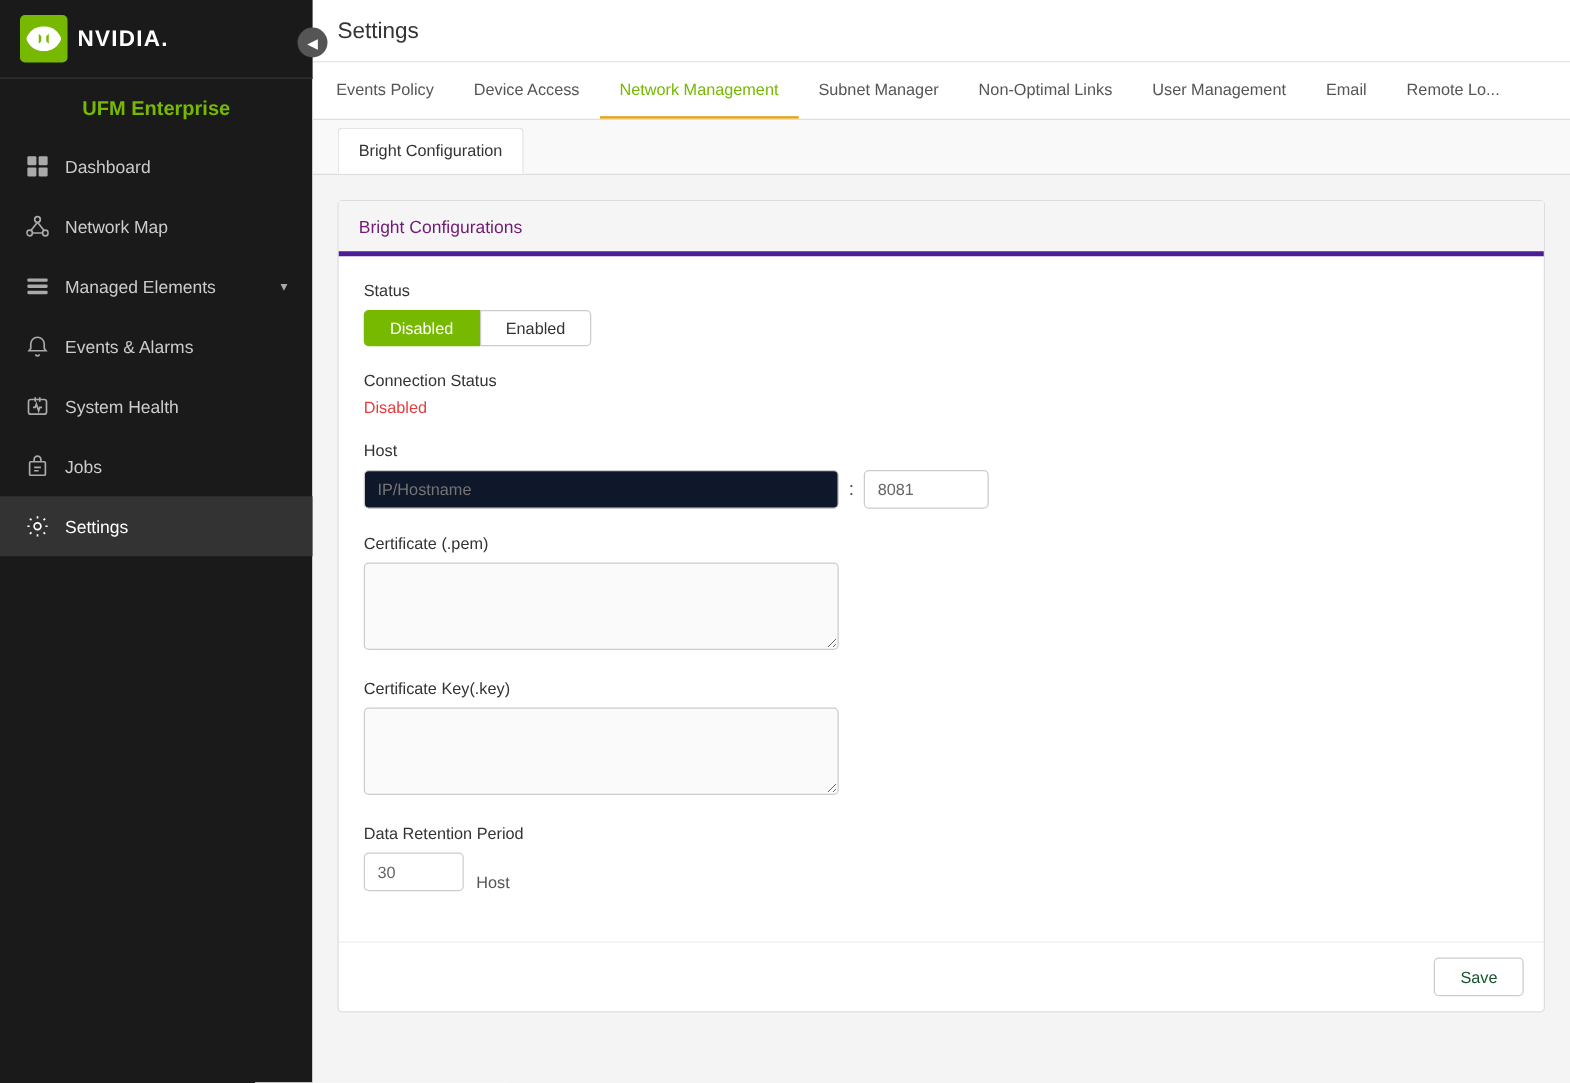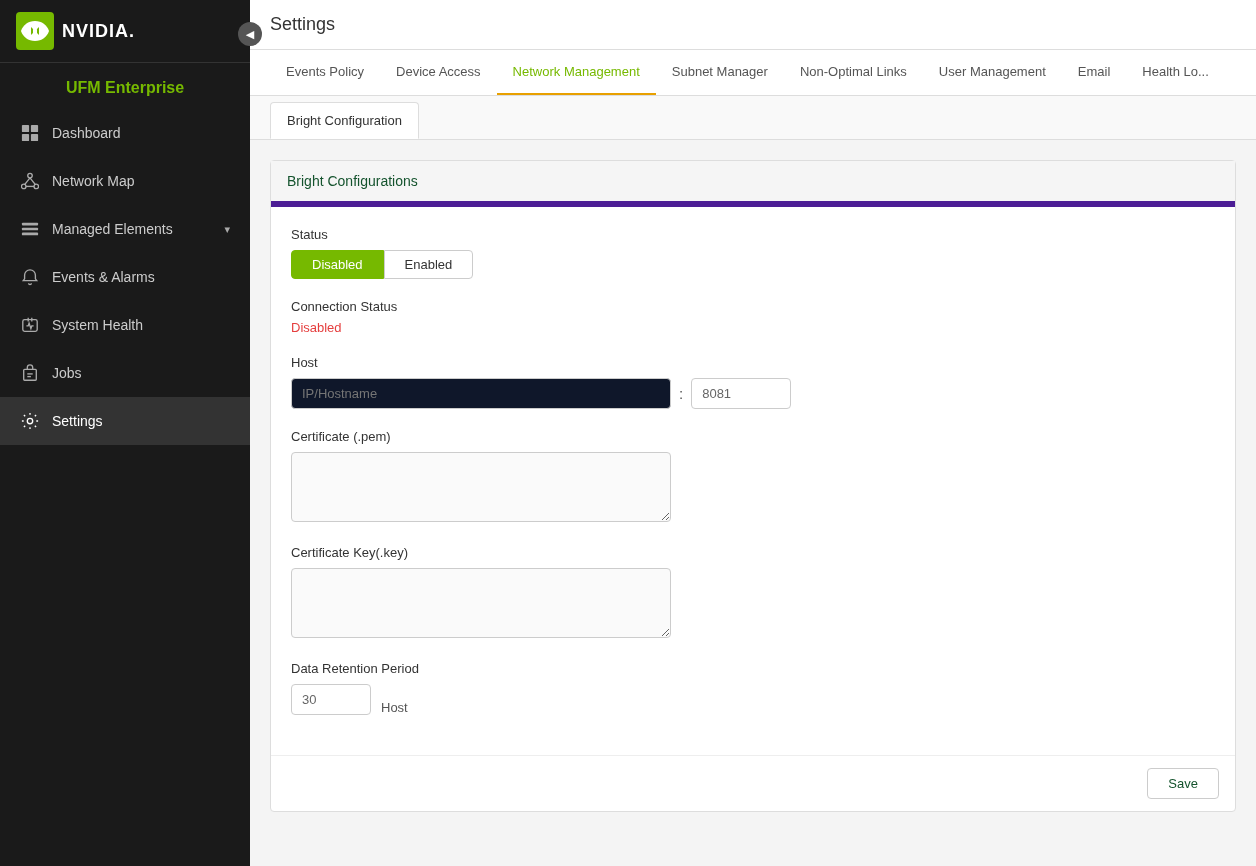--- a/index.html
+++ b/index.html
@@ -127,21 +127,21 @@
     #page-title {
       font-size: 18px;
       color: #333;
       font-weight: normal;
     }
 
     
     #tabs-row {
       background: #fff;
       border-bottom: 1px solid #ddd;
-      padding: 0 20px;
+      padding: 0 3px;
       display: flex;
       align-items: center;
       overflow-x: auto;
       white-space: nowrap;
     }
 
     .tab-item {
       padding: 14px 16px;
       color: #555;
       cursor: pointer;
@@ -187,25 +187,25 @@
 
     .content-card {
       background: #fff;
       margin: 20px;
       border: 1px solid #ddd;
       border-radius: 4px;
     }
 
     .card-header {
       background: #f5f5f5;
-      border-bottom: 6px solid #4c1d95;
+      border-bottom: 4px solid #4c1d95;
       padding: 12px 16px;
       font-size: 14px;
       font-weight: 500;
-      color: #14532d;
+      color: #701a75;
     }
 
     .card-body {
       padding: 20px;
     }
 
     .form-section {
       margin-bottom: 20px;
     }
 
@@ -454,21 +454,21 @@
   </div>
 
   <div id="tabs-row">
     <div class="tab-item">Events Policy</div>
     <div class="tab-item">Device Access</div>
     <div class="tab-item active-tab green-tab">Network Management</div>
     <div class="tab-item">Subnet Manager</div>
     <div class="tab-item">Non-Optimal Links</div>
     <div class="tab-item">User Management</div>
     <div class="tab-item">Email</div>
-    <div class="tab-item">Health Lo...</div>
+    <div class="tab-item">Remote Lo...</div>
   </div>
 
   <div id="sub-tabs-row">
     <div class="sub-tab active-sub-tab">Bright Configuration</div>
   </div>
 
   <div id="content-area">
     <div class="content-card">
       <div class="card-header">Bright Configurations</div>
       <div class="card-body">

